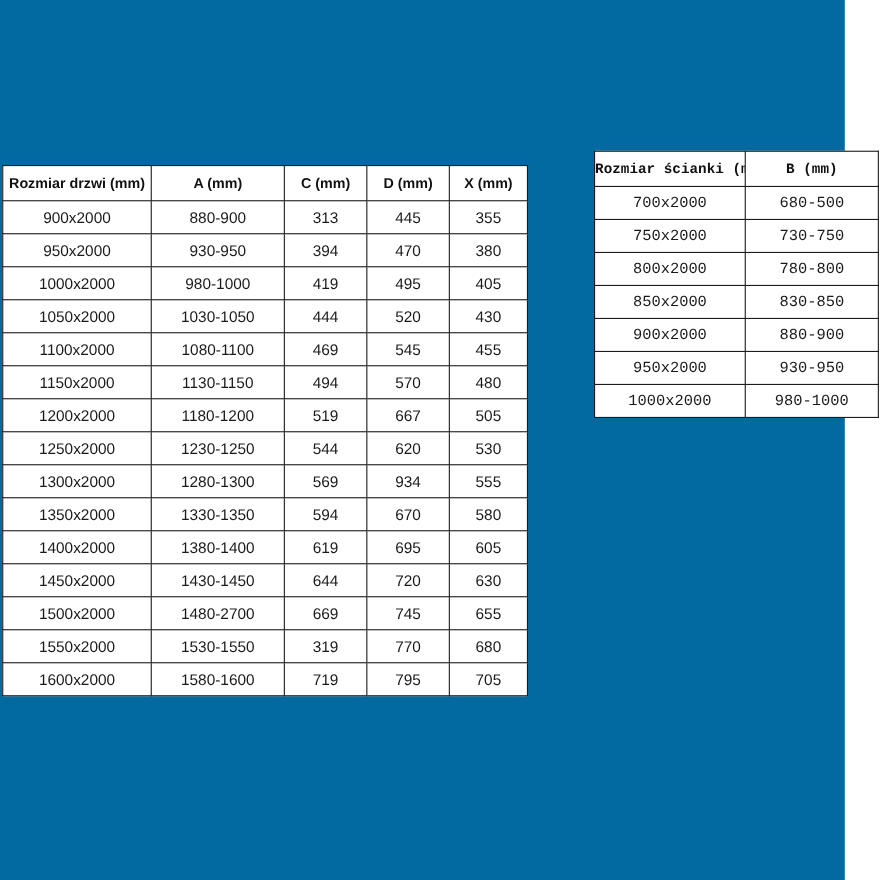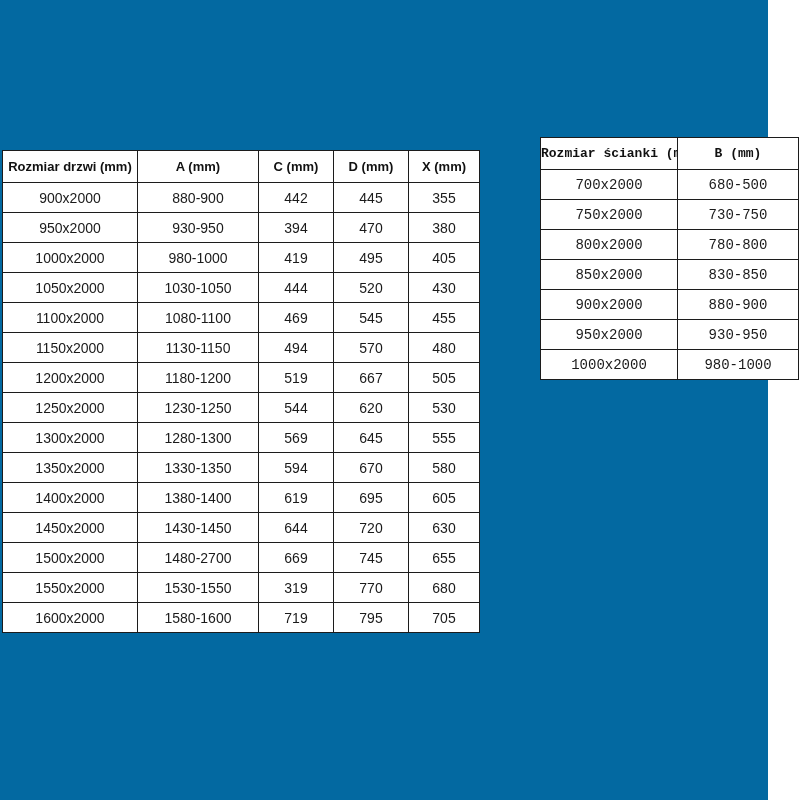--- a/index.html
+++ b/index.html
@@ -62,21 +62,21 @@
         <th>A (mm)</th>
         <th>C (mm)</th>
         <th>D (mm)</th>
         <th>X (mm)</th>
       </tr>
     </thead>
     <tbody>
         <tr>
           <td>900x2000</td>
           <td>880-900</td>
-          <td>442</td>
+          <td>313</td>
           <td>445</td>
           <td>355</td>
         </tr>
         <tr>
           <td>950x2000</td>
           <td>930-950</td>
           <td>394</td>
           <td>470</td>
           <td>380</td>
         </tr>
@@ -119,21 +119,21 @@
           <td>1250x2000</td>
           <td>1230-1250</td>
           <td>544</td>
           <td>620</td>
           <td>530</td>
         </tr>
         <tr>
           <td>1300x2000</td>
           <td>1280-1300</td>
           <td>569</td>
-          <td>645</td>
+          <td>934</td>
           <td>555</td>
         </tr>
         <tr>
           <td>1350x2000</td>
           <td>1330-1350</td>
           <td>594</td>
           <td>670</td>
           <td>580</td>
         </tr>
         <tr>

